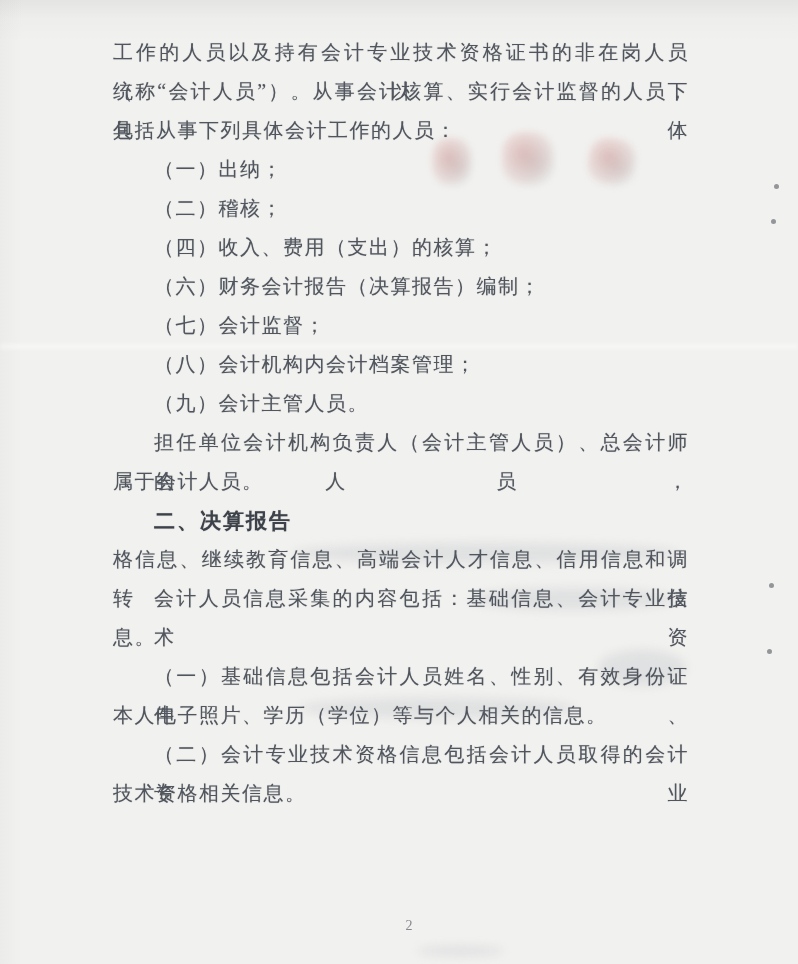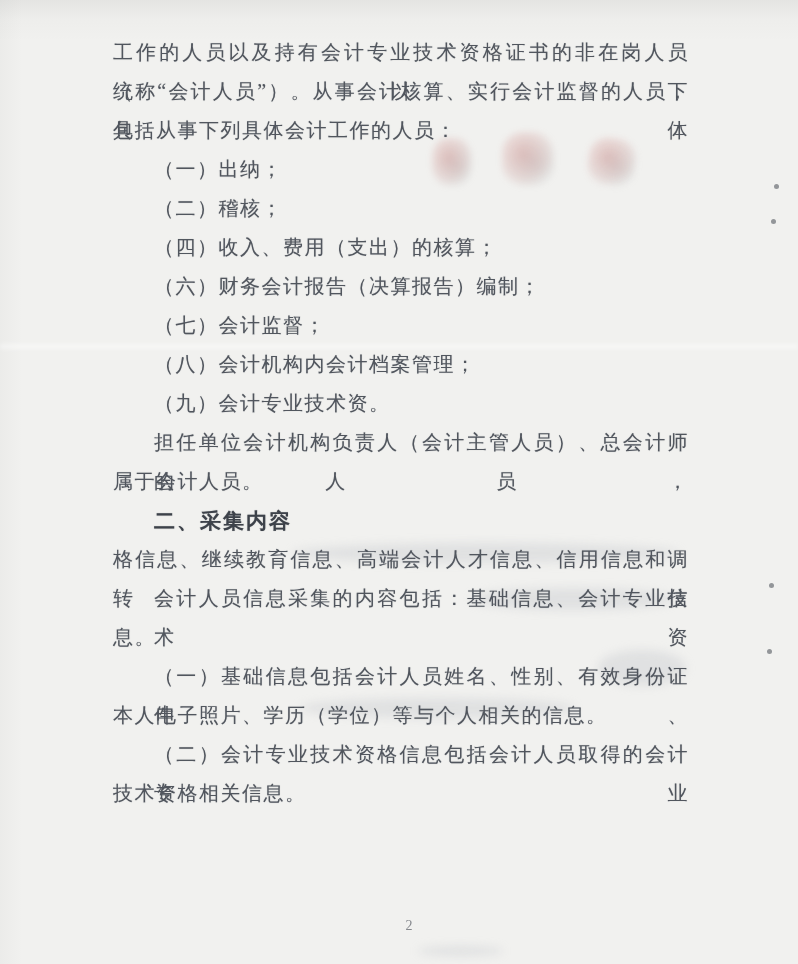--- a/index.html
+++ b/index.html
@@ -146,28 +146,28 @@
       <p class="para list">
         <span class="line indent">（六）财务会计报告（决算报告）编制；</span>
       </p>
       <p class="para list">
         <span class="line indent">（七）会计监督；</span>
       </p>
       <p class="para list">
         <span class="line indent">（八）会计机构内会计档案管理；</span>
       </p>
       <p class="para list">
-        <span class="line indent">（九）会计专业技术资。</span>
+        <span class="line indent">（九）会计主管人员。</span>
       </p>
       <p class="para body">
         <span class="line fill indent">担任单位会计机构负责人（会计主管人员）、总会计师的人员，</span>
         <span class="line">属于会计人员。</span>
       </p>
       <p class="para heading">
-        <span class="line indent">二、采集内容</span>
+        <span class="line indent">二、决算报告</span>
       </p>
       <p class="para body">
         <span class="line fill">格信息、继续教育信息、高端会计人才信息、信用信息和调转信</span>
         <span class="line fill indent">会计人员信息采集的内容包括：基础信息、会计专业技术资</span>
         <span class="line">息。</span>
       </p>
       <p class="para body">
         <span class="line fill indent">（一）基础信息包括会计人员姓名、性别、有效身份证件、</span>
         <span class="line">本人电子照片、学历（学位）等与个人相关的信息。</span>
       </p>

